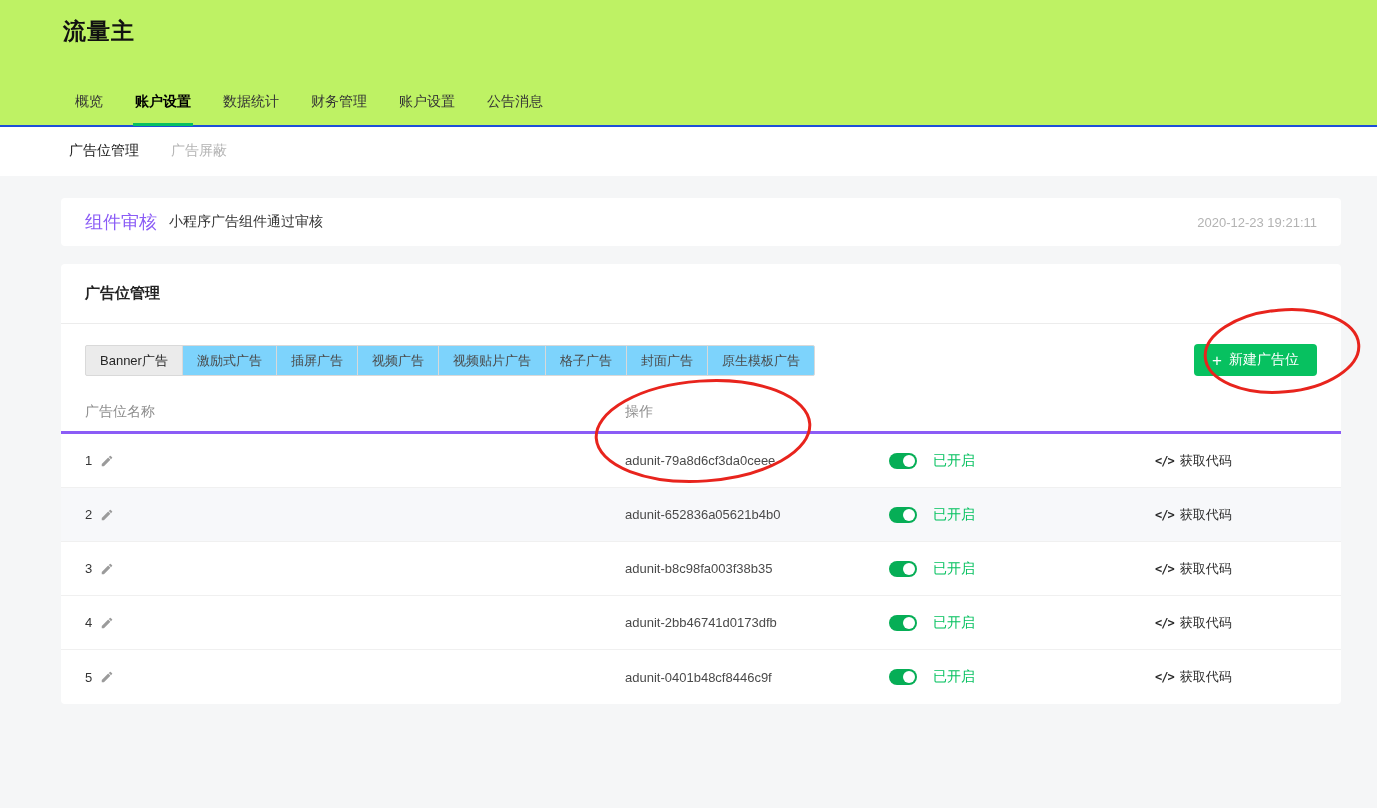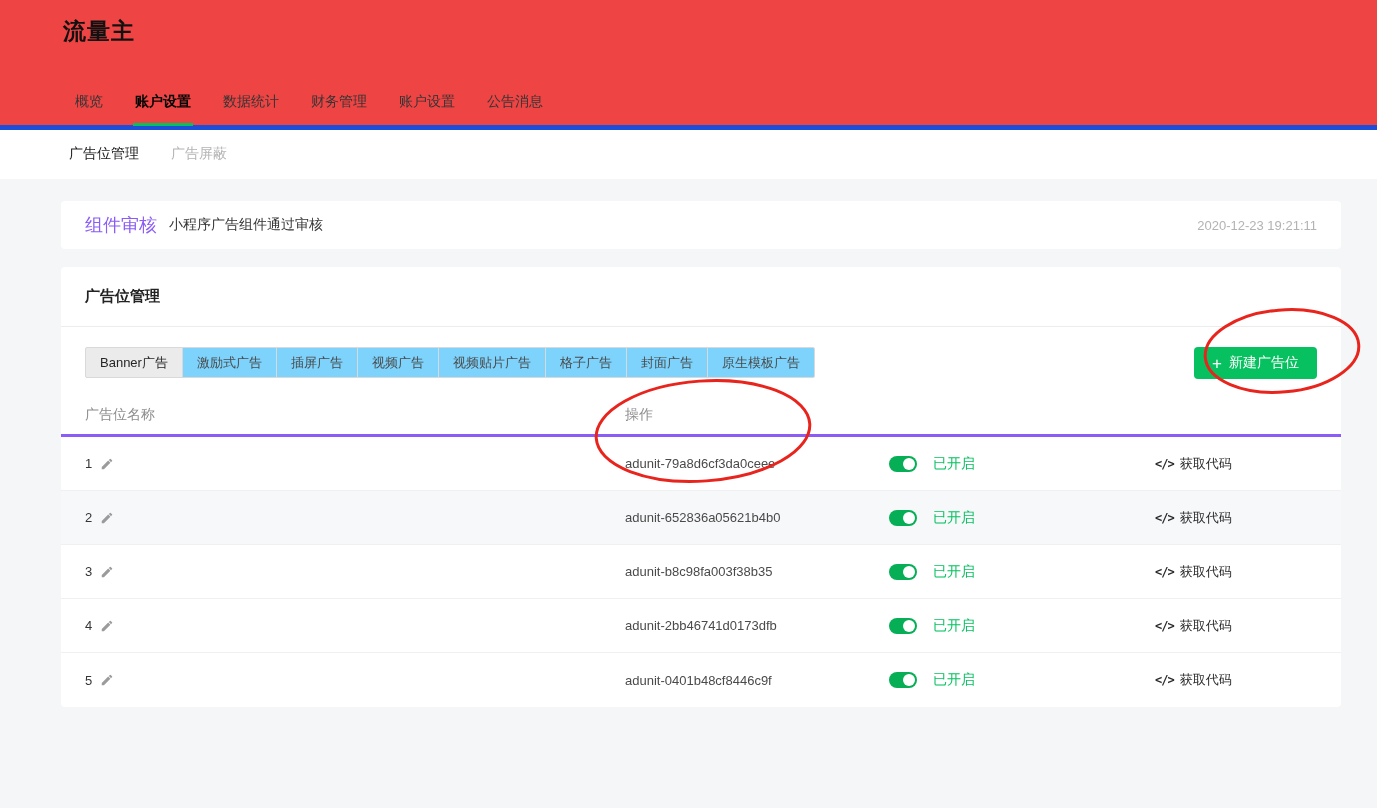--- a/index.html
+++ b/index.html
@@ -3,24 +3,24 @@
 <meta charset="utf-8">
 <style>
   * { margin:0; padding:0; box-sizing:border-box; }
   html,body { width:1377px; height:808px; overflow:hidden; }
   body {
     font-family:"Liberation Sans","DejaVu Sans",sans-serif;
     background:#fff; color:#333; font-size:14px; position:relative;
   }
 
   
-  .page-header { background:#ef4444; }
+  .page-header { background:#bef264; }
   .page-title { font-size:23px; font-weight:700; color:#111; padding:16px 0 0 63px; letter-spacing:1px; }
 
-  .main-tabs { display:flex; align-items:flex-end; padding-left:73px; margin-top:46px; border-bottom:5px solid #1d4ed8; }
+  .main-tabs { display:flex; align-items:flex-end; padding-left:73px; margin-top:46px; border-bottom:2px solid #1d4ed8; }
   .main-tab { font-size:14px; color:#353535; padding:0 2px 14px; margin-right:28px; cursor:pointer; position:relative; }
   .main-tab.active { color:#000; font-weight:700; }
   .main-tab.active::after { content:""; position:absolute; left:0; right:0; bottom:-1px; height:3px; background:#07c160; }
 
   .sub-tabs { display:flex; padding:15px 0 16px 69px; background:#fff; }
   .sub-tab { font-size:14px; margin-right:32px; cursor:pointer; color:#b4b4b4; }
   .sub-tab.active { color:#1a1a1a; }
 
   
   .content { background:#f5f6f7; padding:22px 36px 60px 61px; min-height:640px; }
@@ -29,21 +29,21 @@
     background:#fff; border-radius:4px; height:48px; display:flex; align-items:center;
     padding:0 24px; margin-bottom:18px;
   }
   .notice-tag { color:#8b5cf6; margin-right:12px; font-size:18px; }
   .notice-msg { color:#353535; font-size:14px; }
   .notice-time { margin-left:auto; color:#b3b3b3; font-size:13px; }
 
   .panel { background:#fff; border-radius:4px; overflow:hidden; }
   .panel-title { font-size:15px; font-weight:700; color:#222; padding:20px 24px; border-bottom:1px solid #ececec; }
 
-  .panel-toolbar { display:flex; align-items:flex-start; justify-content:space-between; padding:20px 24px 16px; }
+  .panel-toolbar { display:flex; align-items:center; justify-content:space-between; padding:20px 24px 16px; }
   .seg-group { display:flex; }
   .seg-btn {
     height:31px; line-height:29px; padding:0 14px; font-size:13px; color:#4a4a4a;
     background:#7dd3fc; border:1px solid #d9d9d9; margin-left:-1px; cursor:pointer; white-space:nowrap;
     font-family:inherit;
   }
   .seg-btn:first-child { margin-left:0; border-radius:2px 0 0 2px; }
   .seg-btn:last-child { border-radius:0 2px 2px 0; }
   .seg-btn.active { background:#ebebeb; color:#262626; }
 

